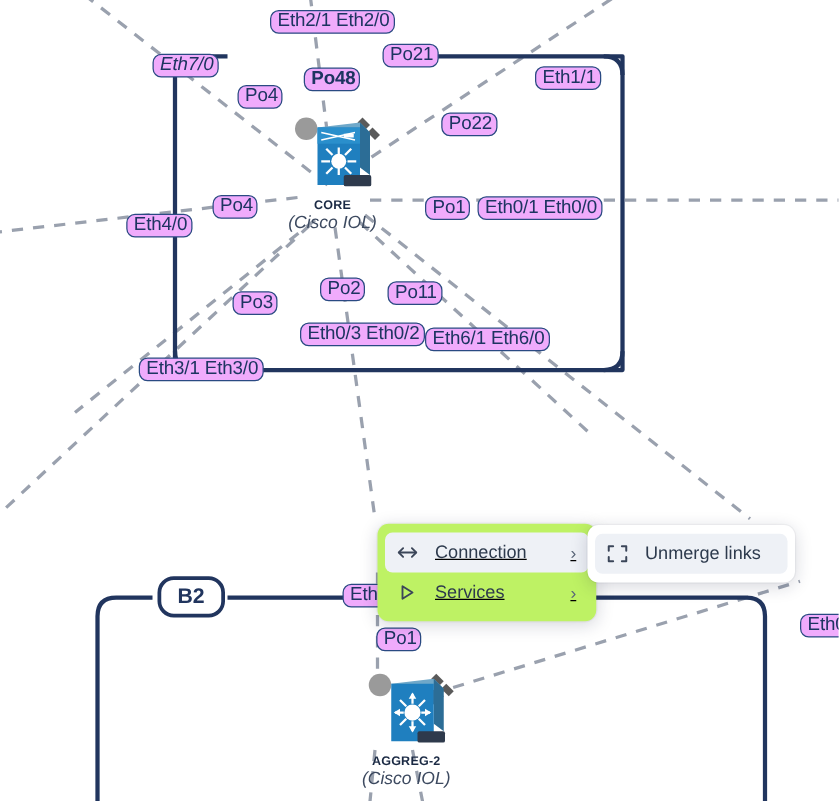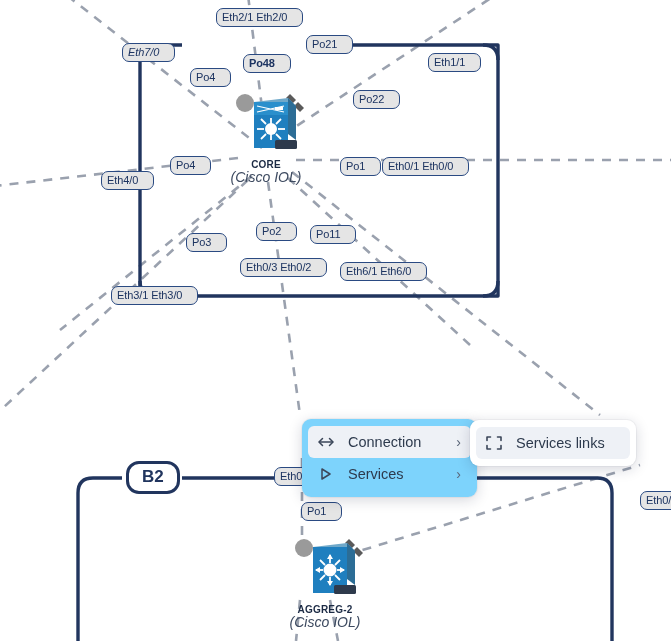--- a/index.html
+++ b/index.html
@@ -18,27 +18,27 @@
   }
   #links-layer {
     position: absolute;
     left: 0; top: 0;
     width: 671px; height: 641px;
   }
 
   
   .chip {
     position: absolute;
-    background: #e5e5e5;
+    background: #f0abfc;
     border: 1.6px solid #2a4a82;
     border-radius: 7px;
     color: #1d3461;
-    font-size: 11px;
+    font-size: 15px;
     line-height: 12px;
-    padding: 2px 15px 3px 5px;
+    padding: 2px 3px 3px 5px;
     white-space: nowrap;
     font-family: "Liberation Sans", sans-serif;
     letter-spacing: -0.1px;
     box-sizing: border-box;
   }
 
   
   .group-pill {
     position: absolute;
     background: #ffffff;
@@ -75,25 +75,26 @@
   .device .model {
     font-size: 14px;
     font-style: italic;
     color: #3d4a60;
     margin-top: -1px;
   }
 
   
   .ctx-menu {
     position: absolute;
-    background: #7dd3fc;
+    background: #bef264;
     border-radius: 9px;
     box-shadow: 0 3px 14px rgba(20,30,60,0.18), 0 0 0 1px rgba(20,30,60,0.04);
     padding: 7px 6px;
     box-sizing: border-box;
+    text-decoration: underline;
   }
   .ctx-item {
     display: flex;
     align-items: center;
     height: 32px;
     border-radius: 6px;
     padding: 0 10px 0 9px;
     cursor: default;
     color: #2d3a4d;
     font-size: 14.5px;
@@ -348,17 +349,17 @@
       <span class="ci-icon">
         <svg width="18" height="16" viewBox="0 0 18 16" xmlns="http://www.w3.org/2000/svg">
           <g stroke="#3b4659" stroke-width="1.6" fill="none" stroke-linecap="round" stroke-linejoin="round">
             <polyline points="2,5.5 2,2 5.5,2"></polyline>
             <polyline points="12.5,2 16,2 16,5.5"></polyline>
             <polyline points="16,10.5 16,14 12.5,14"></polyline>
             <polyline points="5.5,14 2,14 2,10.5"></polyline>
           </g>
         </svg>
       </span>
-      <span class="ci-label">Services links</span>
+      <span class="ci-label">Unmerge links</span>
     </div>
   </div>
 
 </div>
 
 </body></html>

